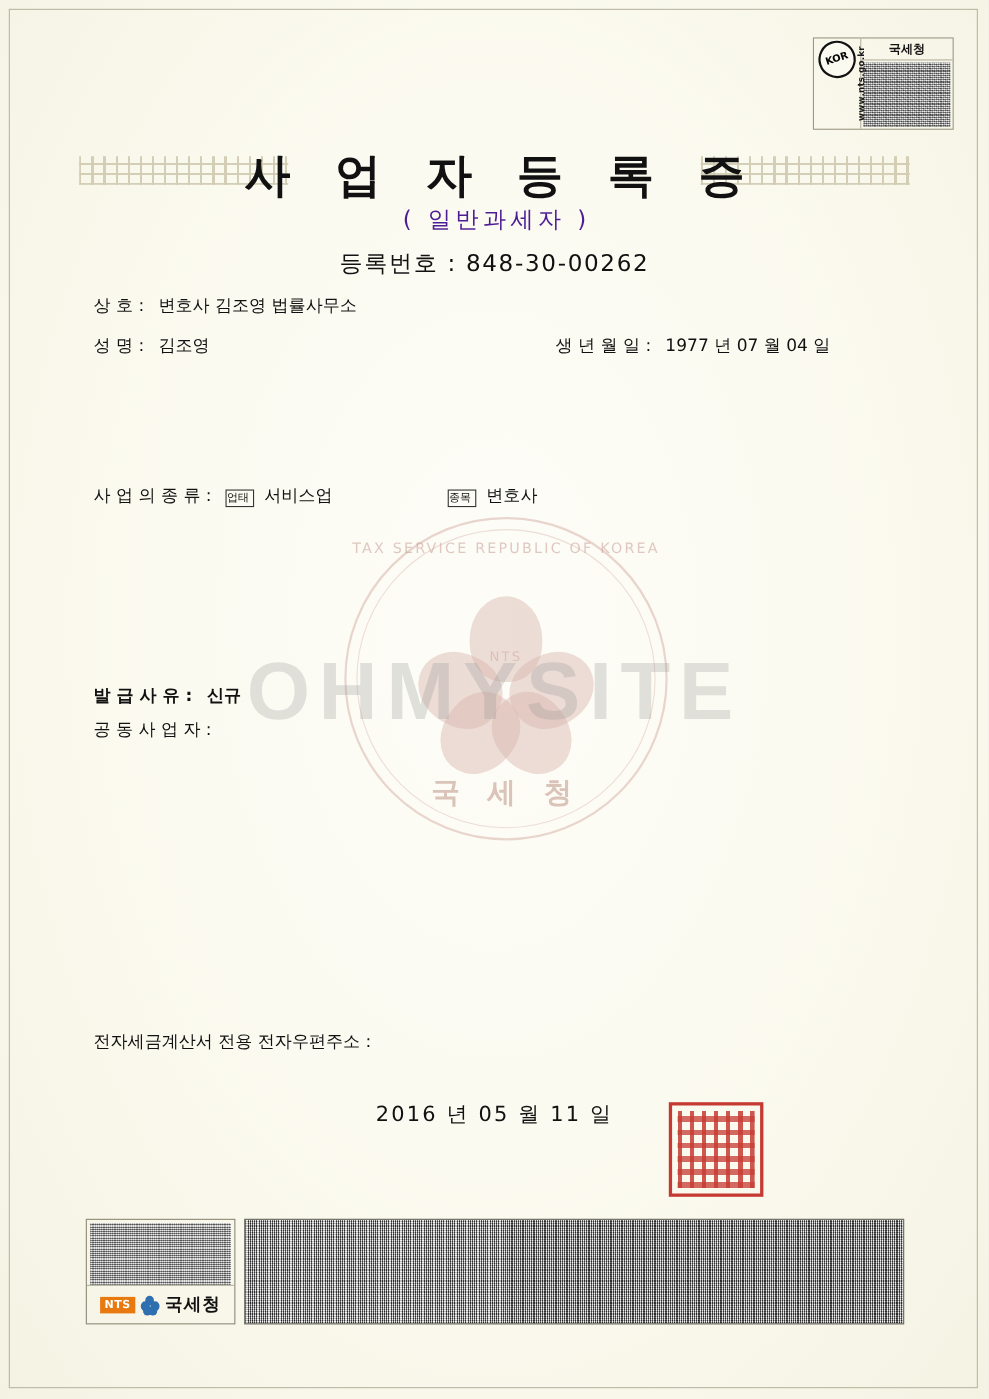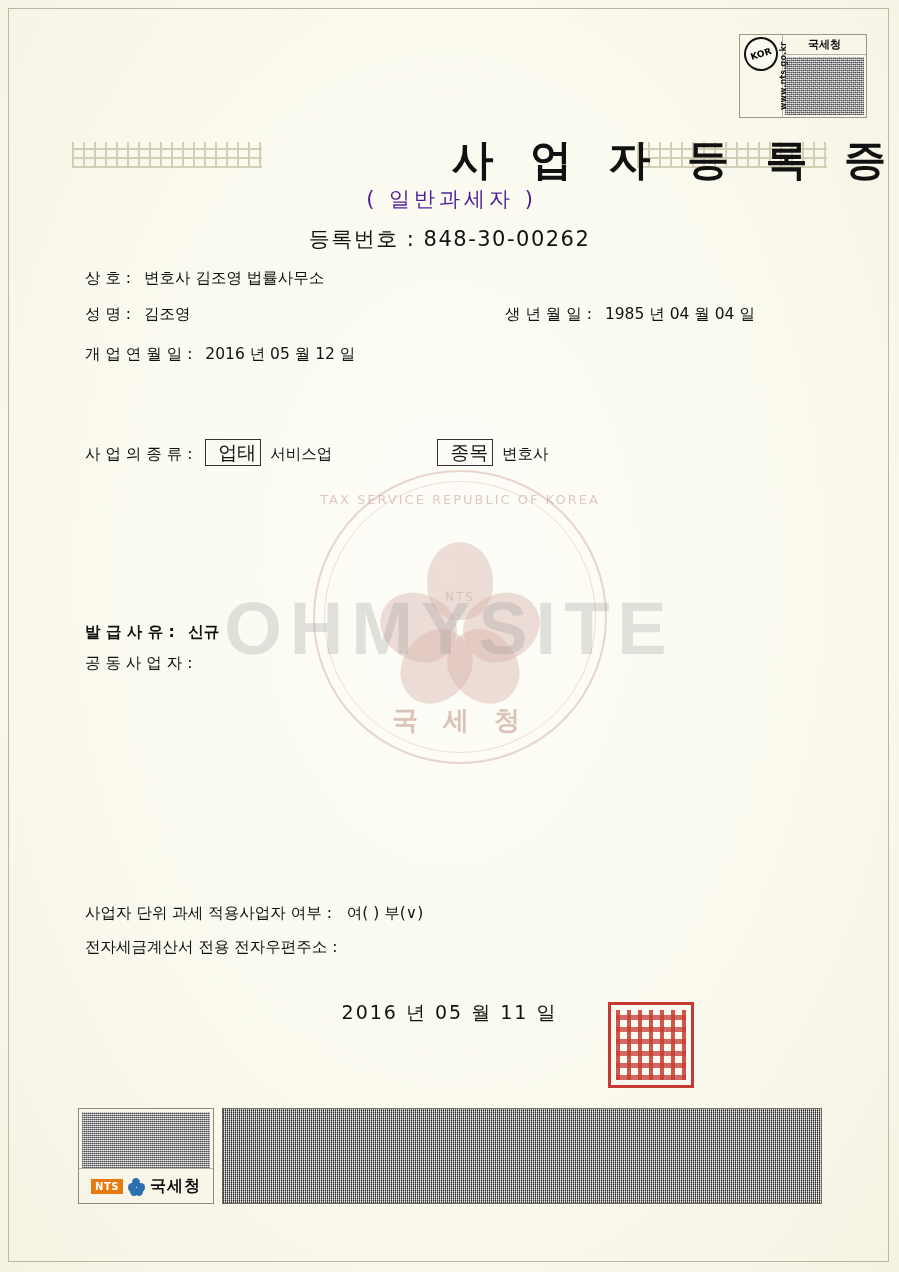--- a/index.html
+++ b/index.html
@@ -116,27 +116,26 @@
       repeating-linear-gradient(90deg, rgba(0,0,0,.30) 0 1px, rgba(255,255,255,.30) 1px 2px),
       repeating-linear-gradient(37deg, rgba(0,0,0,.22) 0 1px, rgba(255,255,255,.2) 1px 3px);
     margin: 2px;
   }
 
   
   .doc-title {
     position: absolute;
     top: 132px;
     left: 0; right: 0;
-    text-align: right;
+    text-align: center;
     font-size: 42px;
     font-weight: bold;
     letter-spacing: 13px;
     color: #111;
     text-indent: 13px;
-    font-family: Liberation Serif, serif;
   }
   .doc-subtitle {
     position: absolute;
     top: 185px;
     left: 0; right: 0;
     text-align: center;
     font-size: 21px;
     letter-spacing: 4px;
     color: #4c1d95;
     text-indent: 4px;
@@ -160,22 +159,22 @@
     white-space: nowrap;
   }
   .flabel {
     display: inline-block;
     color: #111;
   }
   .fvalue { color: #111; }
 
   .boxed {
     border: 1px solid #333;
-    padding: 1px 4px 2px 12px;
-    font-size: 19px;
+    padding: 1px 4px 2px 0;
+    font-size: 10px;
     margin-right: 4px;
   }
 
   
   .seal {
     position: absolute;
     left: 313px;
     top: 470px;
     width: 290px;
     height: 290px;
@@ -417,51 +416,43 @@
     <span class="fvalue" style="margin-left:8px;margin-top:16px;">변호사 김조영 법률사무소</span>
   </div>
 
   <div class="field" style="top:304px;">
     <span class="flabel">성              명 :</span>
     <span class="fvalue" style="margin-left:8px;">김조영</span>
   </div>
 
   <div class="field" style="top:304px; left:505px;">
     <span class="flabel">생 년 월 일 :</span>
-    <span class="fvalue" style="margin-left:8px;">1985 년 04 월 04 일</span>
-  </div>
-
-  <div class="field" style="top:344px;">
-    <span class="flabel">개 업 연 월 일 :</span>
-    <span class="fvalue" style="margin-left:8px;">2016 년 05 월 12 일</span>
-  </div>
+    <span class="fvalue" style="margin-left:8px;">1977 년 07 월 04 일</span>
+  </div>
+
 
 
   <div class="field" style="top:440px;">
     <span class="flabel">사 업 의 종 류 :</span>
     <span class="boxed" style="margin-left:8px;">업태</span>
     <span class="fvalue">서비스업</span>
     <span class="boxed" style="margin-left:100px;">종목</span>
     <span class="fvalue">변호사</span>
   </div>
 
   <div class="field" style="top:622px;font-weight:bold;">
     <span class="flabel">발 급 사 유 :</span>
     <span class="fvalue" style="margin-left:8px;">신규</span>
   </div>
 
   <div class="field" style="top:653px;">
     <span class="flabel">공 동 사 업 자 :</span>
     <span class="fvalue" style="margin-left:8px;"></span>
   </div>
 
-  <div class="bottom-field" style="top:903px;">
-    <span class="flabel">사업자 단위 과세 적용사업자 여부 :</span>
-    <span class="fvalue" style="margin-left:10px;">여(   ) 부(∨)</span>
-  </div>
 
   <div class="bottom-field" style="top:937px;">
     <span class="flabel">전자세금계산서 전용 전자우편주소 :</span>
     <span class="fvalue" style="margin-left:8px;"></span>
   </div>
 
   <div class="issue-date">2016 년 05 월 11 일</div>
 
   <div class="red-seal">
     <div class="glyphs"></div>

